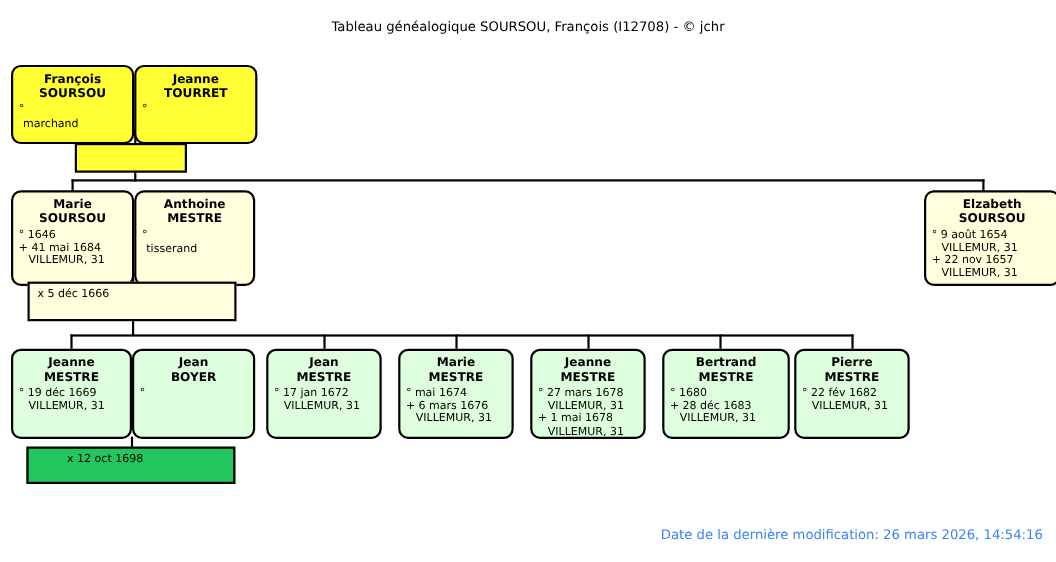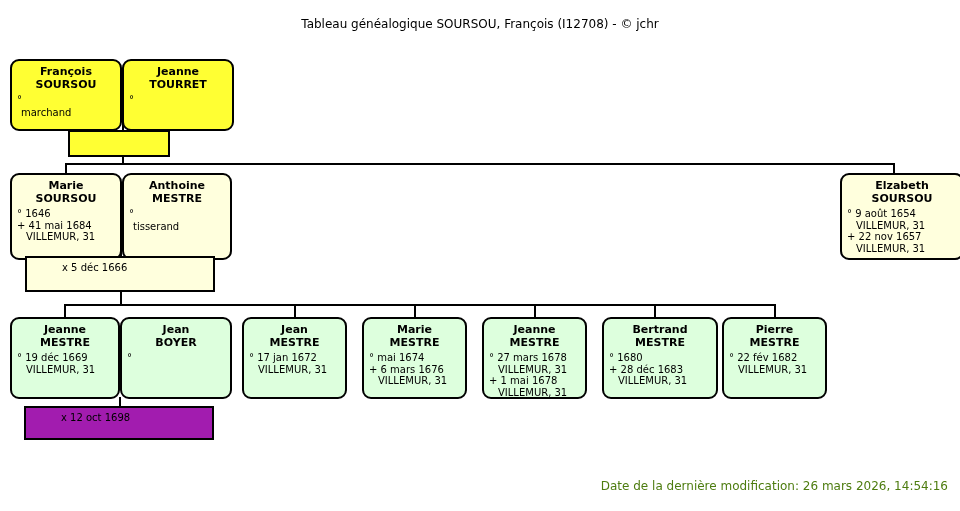--- a/index.html
+++ b/index.html
@@ -34,21 +34,21 @@
     color: #000;
     white-space: nowrap;
   }
 
   
   .chart-footer {
     position: absolute;
     right: 12px;
     top: 479px;
     font-size: 12px;
-    color: #4d7c0f;
+    color: #3b82f6;
     white-space: nowrap;
   }
 
   
   .line {
     position: absolute;
     background: #000000;
   }
   .line-h { height: 2px; }
   .line-v { width: 2px; }
@@ -86,28 +86,27 @@
   
   .union-box {
     position: absolute;
     box-sizing: border-box;
     border: 2px solid #000000;
     border-radius: 0;
     overflow: hidden;
   }
   .union-box.yellow { background: #ffff33; }
   .union-box.cream  { background: #ffffdd; }
-  .union-box.green  { background: #a21caf; }
+  .union-box.green  { background: #22c55e; padding-left: 28px; }
 
   .union-text {
     font-size: 10px;
     line-height: 12px;
     padding: 4px 0 0 7px;
     white-space: nowrap;
-    margin-left: 28px;
   }
   .union-line { display: block; }
   .union-line.indent { padding-left: 19px; }
 </style>
 </head>
 <body>
 
 <div id="chart-root">
 
   <div class="chart-title">Tableau généalogique SOURSOU, François (I12708) - © jchr</div>

